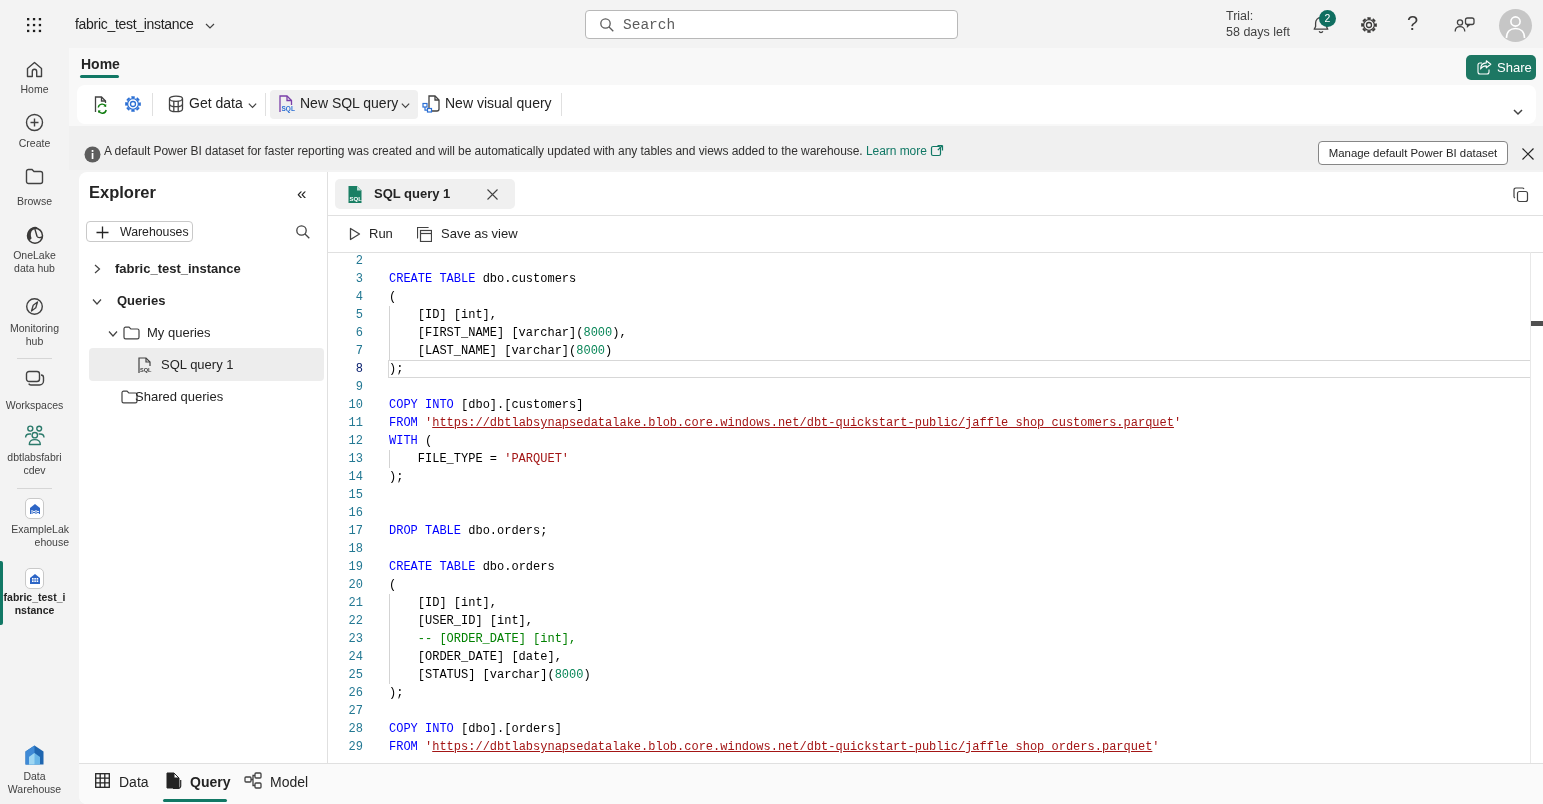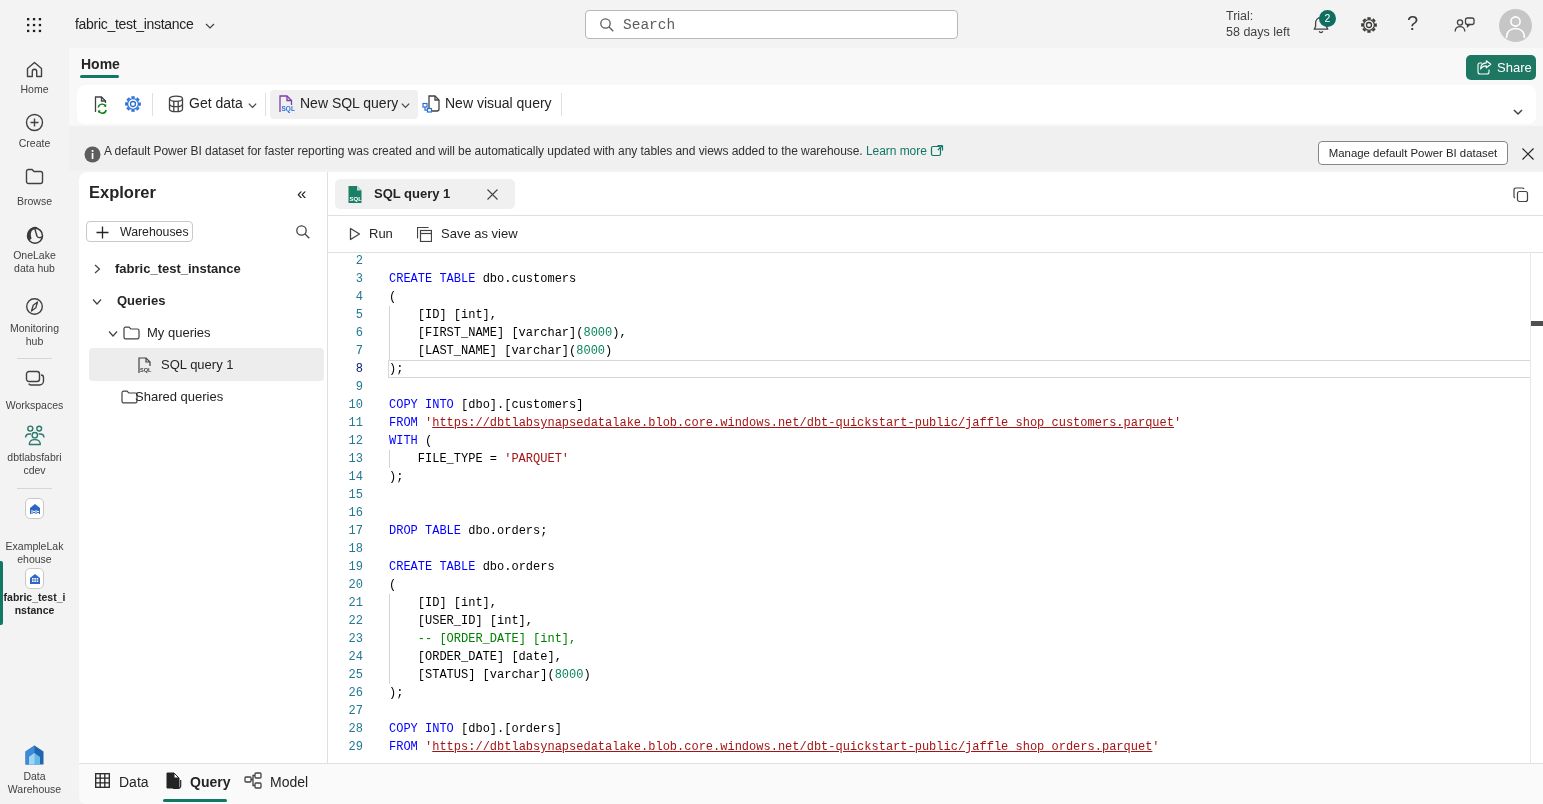--- a/index.html
+++ b/index.html
@@ -206,21 +206,21 @@
     <div style="color:#424242;margin-top:2px;">dbtlabsfabri<br>cdev</div>
   </div>
   <div class="railsep" style="top:440px;"></div>
 
   <div class="railitem" style="top:450px;">
     <span class="appbox"><svg width="14" height="14" viewBox="0 0 14 14" style="display:inline-block">
       <path d="M2 6 L7 2 L12 6 L12 12 L2 12 Z" fill="#2e66c6"></path>
       <path d="M3 11.2 q1 -.9 2 0 q1 .9 2 0 q1 -.9 2 0 q1 .9 2 0" fill="none" stroke="#fff" stroke-width="1"></path>
       <path d="M3 9.2 q1 -.9 2 0 q1 .9 2 0 q1 -.9 2 0 q1 .9 2 0" fill="none" stroke="#fff" stroke-width="1"></path>
     </svg></span>
-    <div style="margin-top:21px;">ExampleLak<br>ehouse</div>
+    <div style="margin-top:4px;text-align:right;">ExampleLak<br>ehouse</div>
   </div>
 
   <div class="railitem" style="top:520px;">
     <span class="appbox"><svg width="14" height="14" viewBox="0 0 14 14" style="display:inline-block">
       <path d="M2 6 L7 2 L12 6 L12 12 L2 12 Z" fill="#2e66c6"></path>
       <g fill="#fff">
             <rect x="4" y="6" width="1.6" height="1.6"></rect>
             <rect x="6.3" y="6" width="1.6" height="1.6"></rect>
             <rect x="8.6" y="6" width="1.6" height="1.6"></rect>
       <rect x="4" y="8.4" width="1.6" height="1.6"></rect>

